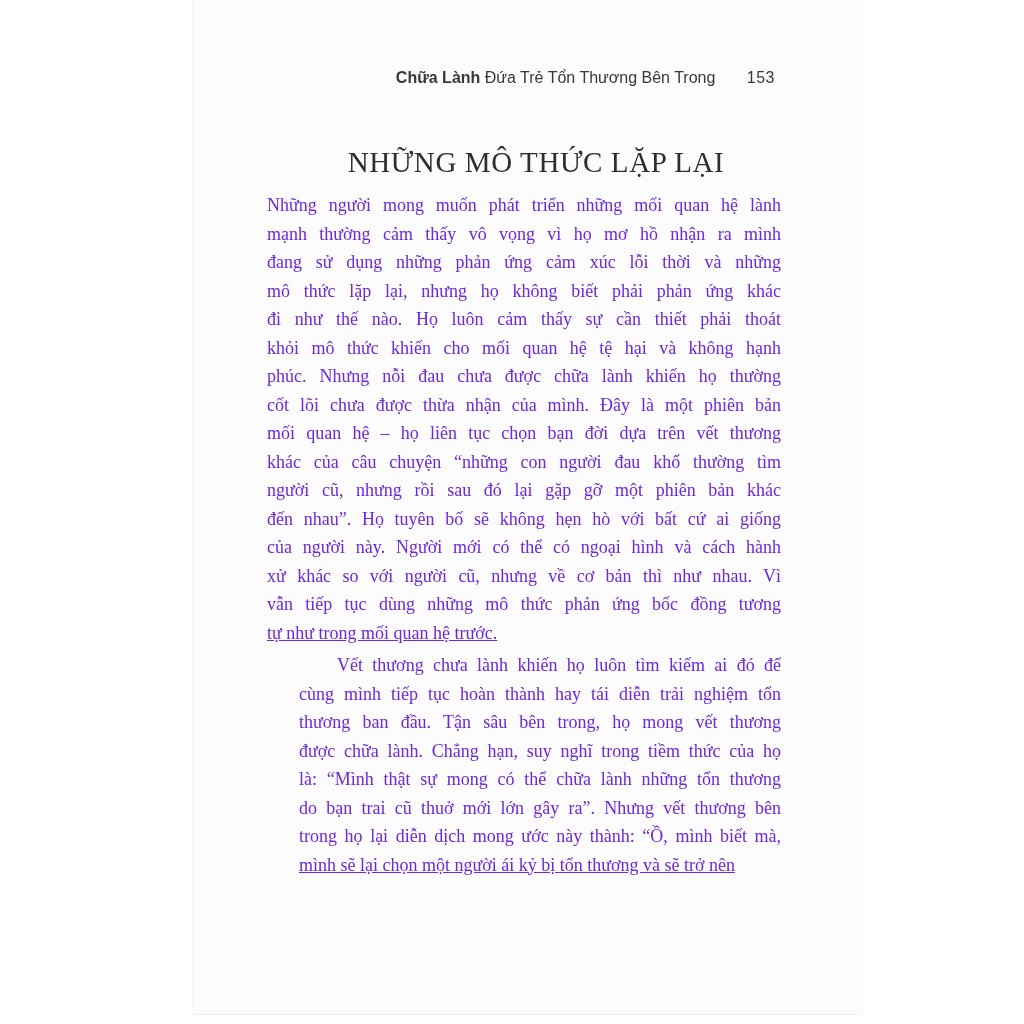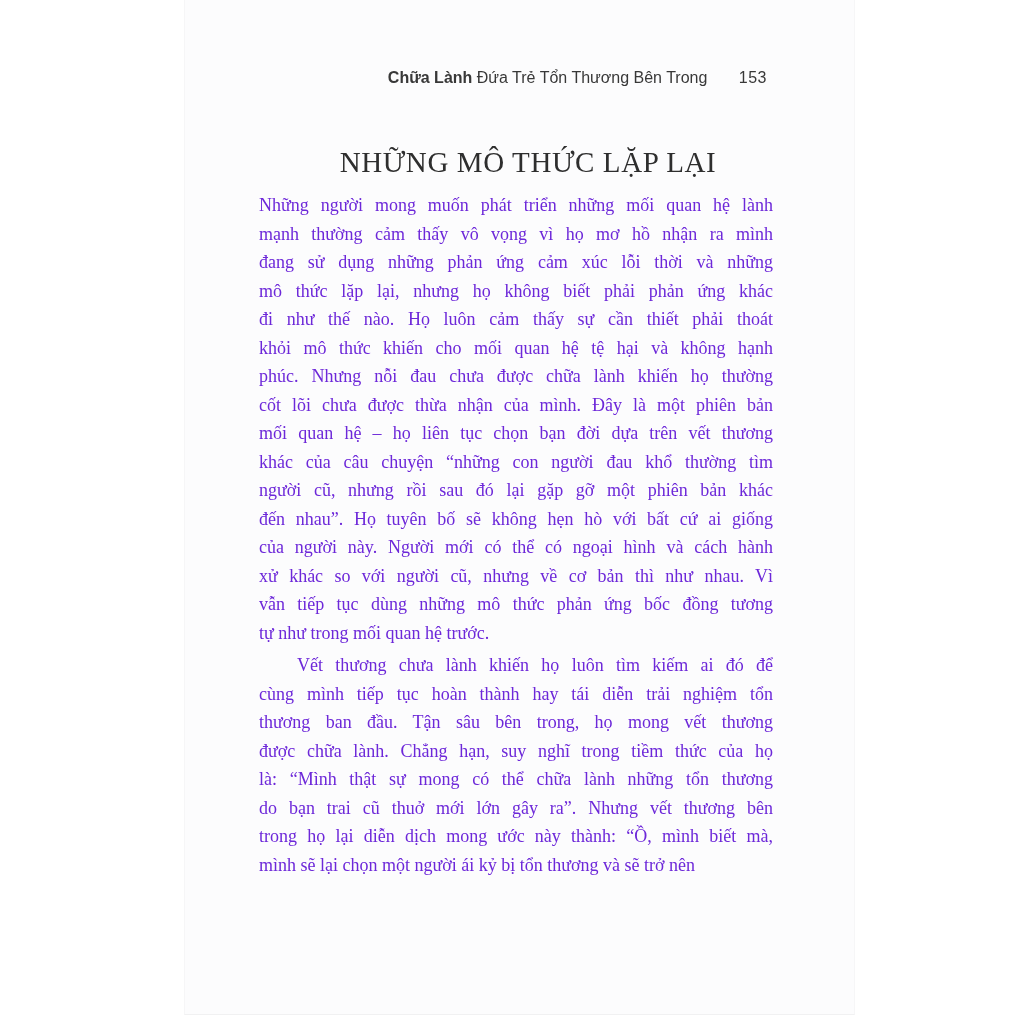--- a/index.html
+++ b/index.html
@@ -9,21 +9,21 @@
   }
   .scan {
     position: relative;
     width: 1024px;
     height: 1024px;
     background: #ffffff;
     overflow: hidden;
   }
   .page {
     position: absolute;
-    left: 184px;
+    left: 192px;
     top: 0;
     width: 671px;
     height: 1015px;
     background: #fcfcfd;
     border-left: 1px solid rgba(0,0,0,0.025);
     border-right: 1px solid rgba(0,0,0,0.025);
     border-bottom: 1px solid rgba(0,0,0,0.04);
     box-sizing: border-box;
   }
   .running-header {
@@ -63,31 +63,32 @@
   .text-col {
     position: absolute;
     left: 74px;
     top: 191px;
     width: 514px;
     font-family: "Liberation Serif", serif;
     font-size: 18px;
     color: #6d28d9;
   }
   .para { margin: 0; padding: 0; }
-  .para + .para { margin-top: 4px; }
+  .para + .para { margin-top: 4px; margin-left: 32px; }
   .line {
     height: 28.5px;
     line-height: 28.5px;
     text-align: justify;
     text-align-last: justify;
     overflow: hidden;
     white-space: normal;
   }
   .line.last {
     text-align-last: left;
+    text-decoration: underline;
   }
   .line.first-indent {
     text-indent: 38px;
   }
 </style>
 </head>
 <body>
 
 <div class="scan">
   <div class="page">

